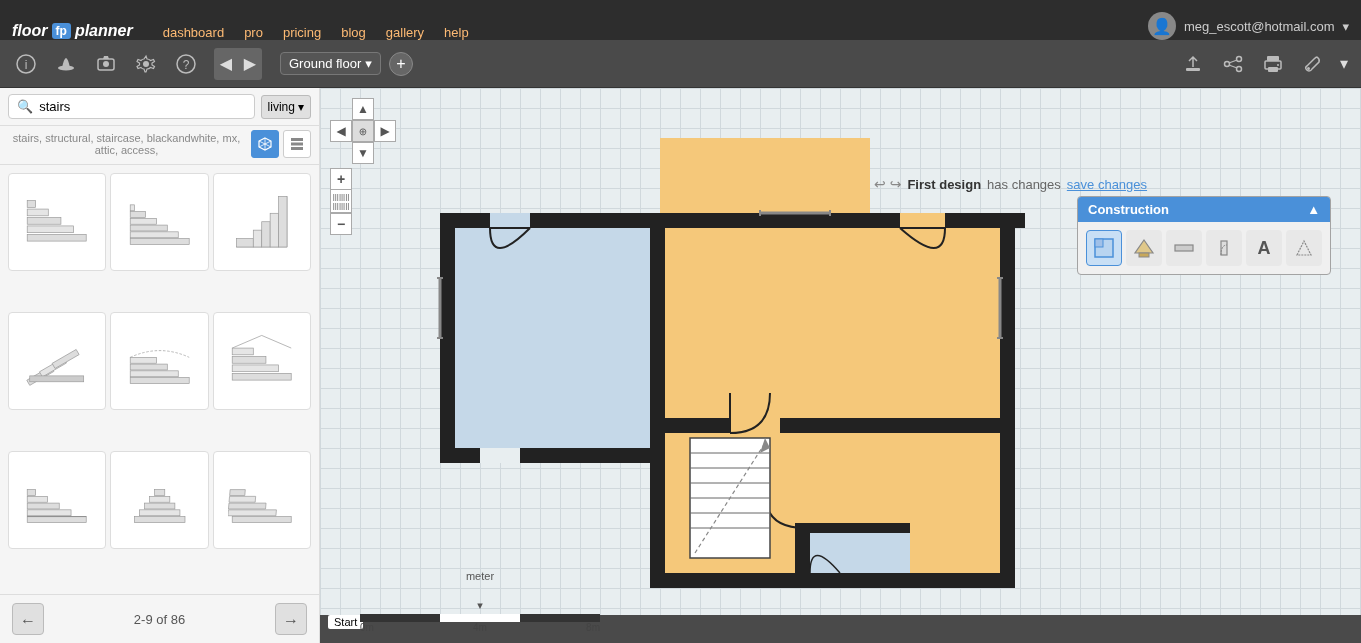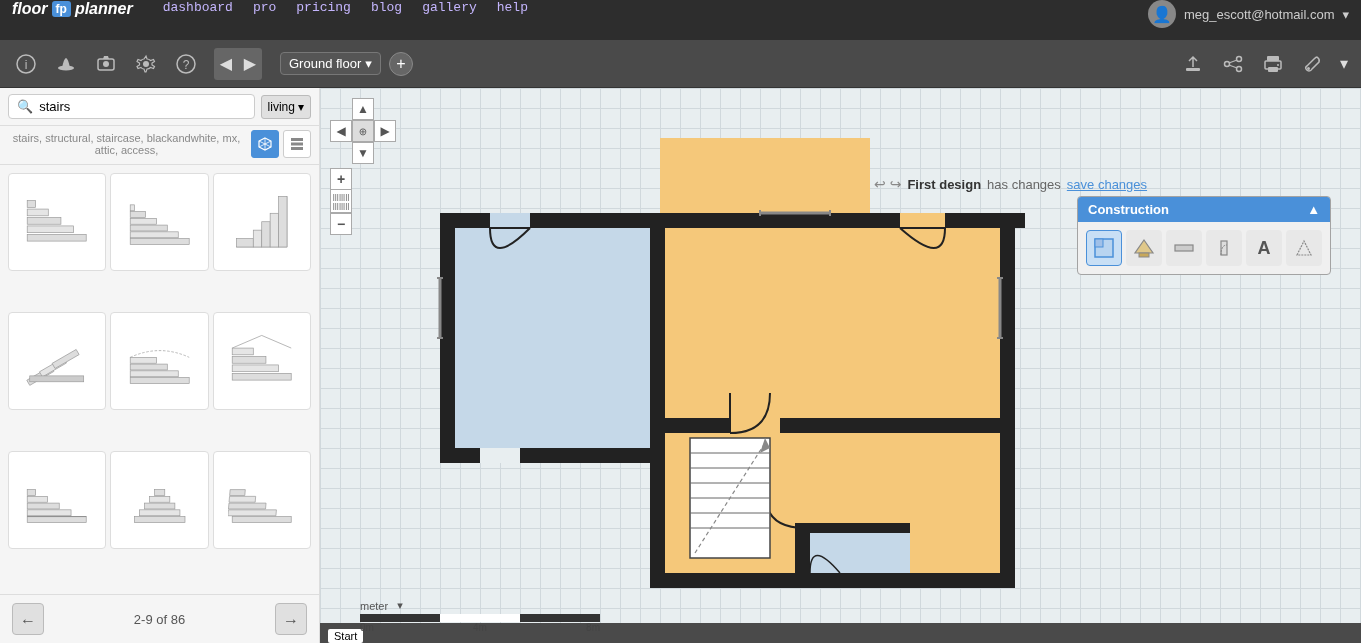--- a/index.html
+++ b/index.html
@@ -3,21 +3,21 @@
   <meta charset="utf-8">
   <style>
     * { box-sizing: border-box; margin: 0; padding: 0; }
     body { font-family: Arial, sans-serif; background: #e8e8e8; overflow: hidden; width: 1361px; height: 643px; }
 
     
     #top-nav {
       background: #2d2d2d;
       height: 40px;
       display: flex;
-      align-items: flex-start;
+      align-items: flex-end;
       padding: 0 12px;
       gap: 20px;
       color: #fff;
     }
     #logo {
       display: flex;
       align-items: center;
       gap: 4px;
       font-size: 18px;
       font-weight: bold;
@@ -26,25 +26,24 @@
     }
     #logo .logo-icon {
       background: #4a90d9;
       color: #fff;
       border-radius: 3px;
       padding: 1px 4px;
       font-size: 12px;
       font-weight: bold;
     }
     .nav-link {
-      color: #c4b5fd;
+      color: #fdba74;
       font-size: 13px;
       cursor: pointer;
       text-decoration: none;
-      font-family: Liberation Mono, monospace;
     }
     #user-area {
       margin-left: auto;
       display: flex;
       align-items: center;
       gap: 8px;
       color: #ccc;
       font-size: 13px;
       cursor: pointer;
     }
@@ -380,44 +379,45 @@
       bottom: 10px;
       left: 40px;
       z-index: 5;
       display: flex;
       flex-direction: column;
       gap: 2px;
     }
     #scale-unit {
       font-size: 11px;
       color: #555;
-      display: flex; align-items: center; gap: 9px;
-      cursor: pointer;
+      display: flex; align-items: center; gap: 17px;
+      cursor: pointer;
+      flex-direction: column;
     }
     #scale-ruler {
       display: flex;
       align-items: flex-end;
     }
     .ruler-segment {
       height: 8px;
       border-left: 1px solid #555;
       border-bottom: 1px solid #555;
     }
     .ruler-segment:last-child { border-right: 1px solid #555; }
 
     
     #status-bar {
       background: #4a4a4a;
-      height: 20px;
+      height: 28px;
       position: absolute;
       bottom: 0;
       left: 0;
       right: 0;
       display: flex;
-      align-items: flex-end;
+      align-items: flex-start;
       padding: 0 8px;
     }
     #start-btn {
       background: #fff;
       border: none;
       border-radius: 2px;
       font-size: 11px;
       padding: 1px 6px;
       cursor: pointer;
     }

